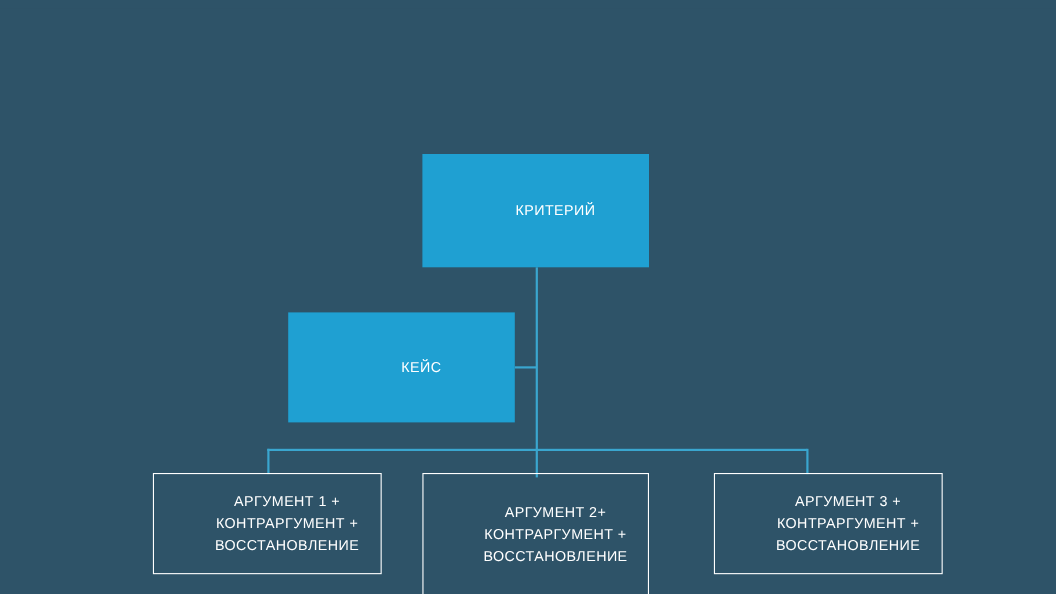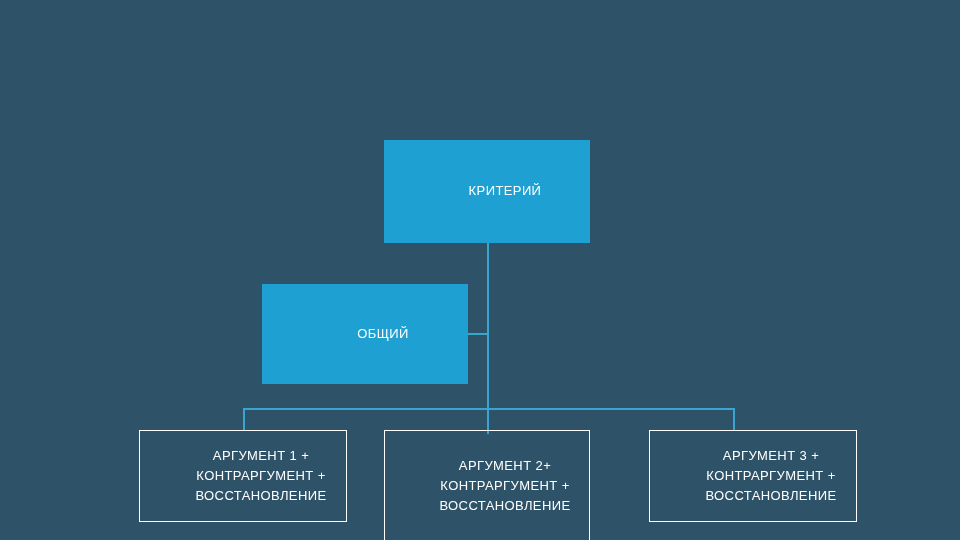--- a/index.html
+++ b/index.html
@@ -155,21 +155,21 @@
   <div class="conn conn-h-case"></div>
   <div class="conn conn-h-bus"></div>
   <div class="conn conn-v-arg1"></div>
   <div class="conn conn-v-arg3"></div>
 
   <div class="node node-filled node-criterion">
     <span class="node-inner">КРИТЕРИЙ</span>
   </div>
 
   <div class="node node-filled node-case">
-    <span class="node-inner">ОБЩИЙ</span>
+    <span class="node-inner">КЕЙС</span>
   </div>
 
   <div class="node node-outline node-arg1">
     <span class="node-inner">АРГУМЕНТ 1 +
 КОНТРАРГУМЕНТ +
 ВОССТАНОВЛЕНИЕ</span>
   </div>
 
   <div class="node node-outline node-arg2">
     <span class="node-inner">АРГУМЕНТ 2+

